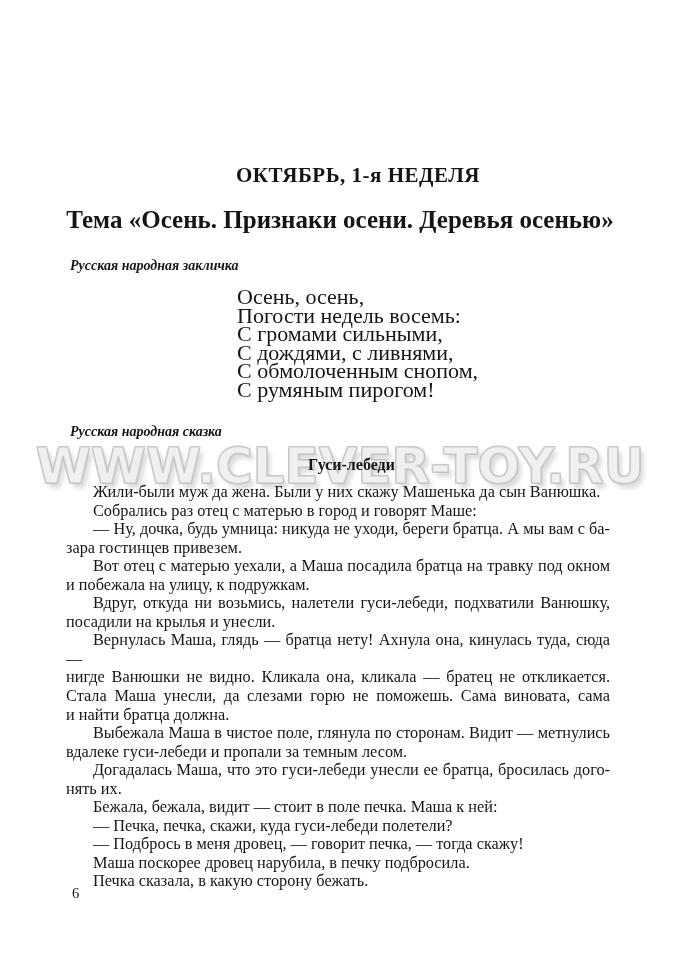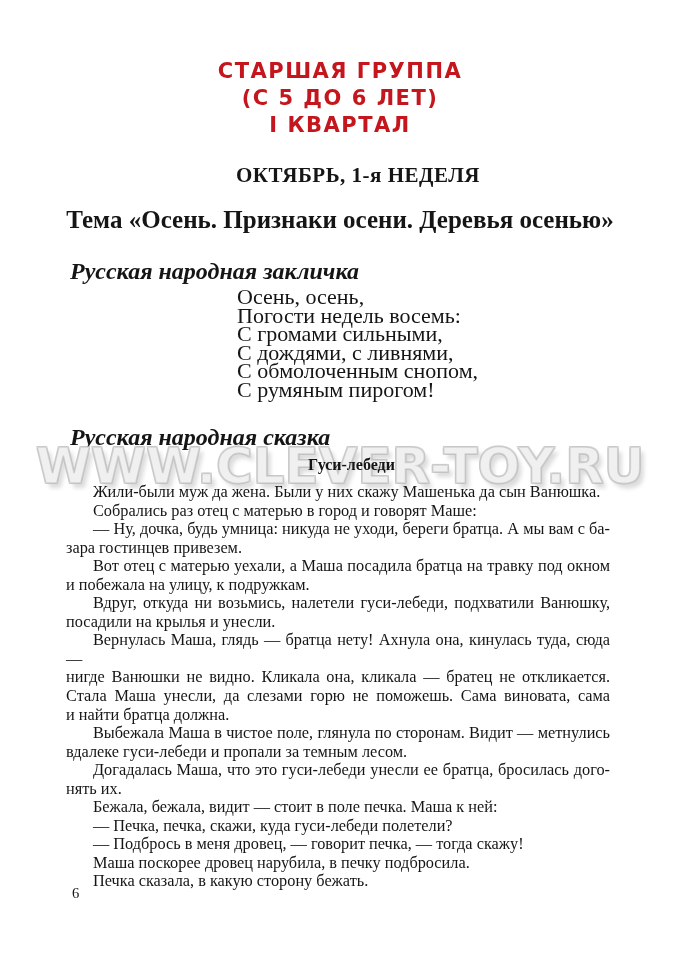--- a/index.html
+++ b/index.html
@@ -53,21 +53,21 @@
     text-align: center;
     font-weight: bold;
     font-size: 25px;
   }
 
   .section-heading {
     position: absolute;
     left: 70px;
     font-weight: bold;
     font-style: italic;
-    font-size: 24px;
+    font-size: 14px;
   }
   .zaklichka-heading { top: 258px; }
   .skazka-heading   { top: 424px; text-align: center; }
 
   .poem {
     position: absolute;
     left: 237px;
     top: 288px;
     font-size: 22px;
     line-height: 18.5px;
@@ -130,25 +130,20 @@
     left: 72px;
     top: 885px;
     font-size: 14.5px;
   }
 </style>
 </head>
 <body>
 
 <div class="page">
 
-  <div class="header-banner" style="color: rgb(196, 22, 28);">
-      <div>СТАРШАЯ ГРУППА</div>
-      <div>(С 5 ДО 6 ЛЕТ)</div>
-      <div>I КВАРТАЛ</div>
-    </div>
 
   <div class="week-title">ОКТЯБРЬ, 1-я НЕДЕЛЯ</div>
 
   <div class="theme-title">Тема «Осень. Признаки осени. Деревья осенью»</div>
 
   <div class="section-heading zaklichka-heading">Русская народная закличка</div>
 
   <div class="poem">
       <div>Осень, осень,</div>
       <div>Погости недель восемь:</div>

